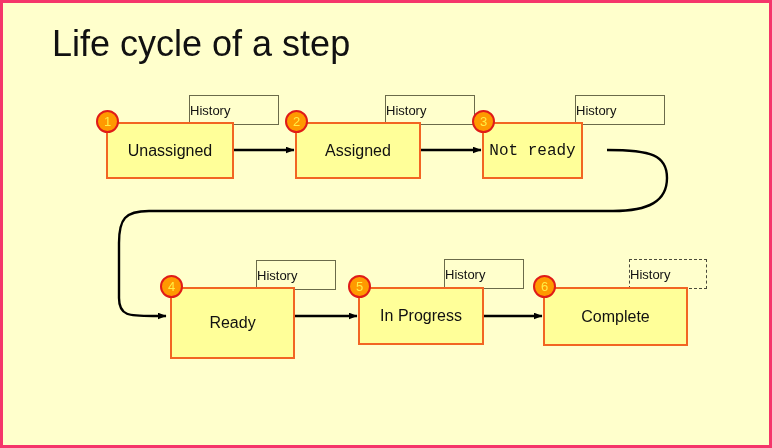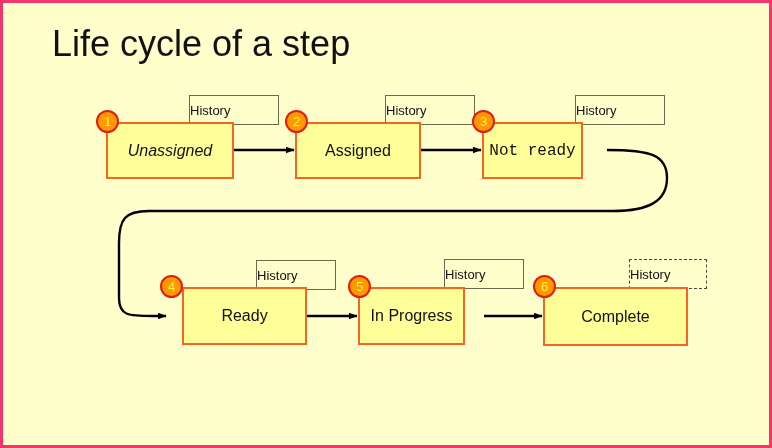--- a/index.html
+++ b/index.html
@@ -124,33 +124,33 @@
   <div class="history-box" style="left:253px; top:257px; width:80px; height:30px;">
     <span>History</span>
   </div>
   <div class="history-box" style="left:441px; top:256px; width:80px; height:30px;">
     <span>History</span>
   </div>
   <div class="history-box dashed" style="left:626px; top:256px; width:78px; height:30px;">
     <span>History</span>
   </div>
 
-  <div class="state-box" style="left:103px; top:119px; width:128px; height:57px;font-style:italic;">
+  <div class="state-box" style="left:103px; top:119px; width:128px; height:57px;">
     <span>Unassigned</span>
   </div>
   <div class="state-box" style="left:292px; top:119px; width:126px; height:57px;text-align:center;">
     <span>Assigned</span>
   </div>
   <div class="state-box" style="left:479px; top:119px; width:101px; height:57px;font-family:Liberation Mono, monospace;">
     <span>Not ready</span>
   </div>
-  <div class="state-box" style="left:167px; top:284px; width:125px; height:58px;margin-left:12px;">
+  <div class="state-box" style="left:167px; top:284px; width:125px; height:72px;">
     <span>Ready</span>
   </div>
-  <div class="state-box" style="left:355px; top:284px; width:107px; height:58px;">
+  <div class="state-box" style="left:355px; top:284px; width:126px; height:58px;">
     <span>In Progress</span>
   </div>
   <div class="state-box" style="left:540px; top:284px; width:145px; height:59px;">
     <span>Complete</span>
   </div>
 
   <div class="badge" style="left:93px; top:107px;">1</div>
   <div class="badge" style="left:282px; top:107px;">2</div>
   <div class="badge" style="left:469px; top:107px;">3</div>
   <div class="badge" style="left:157px; top:272px;">4</div>

